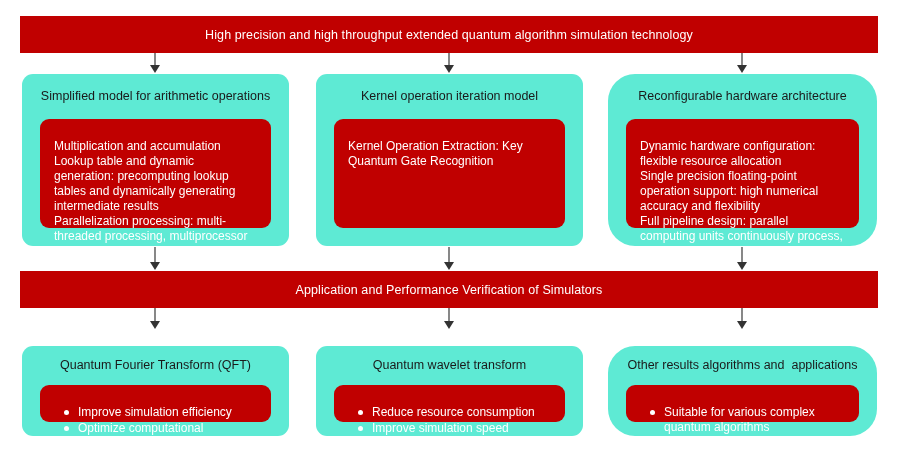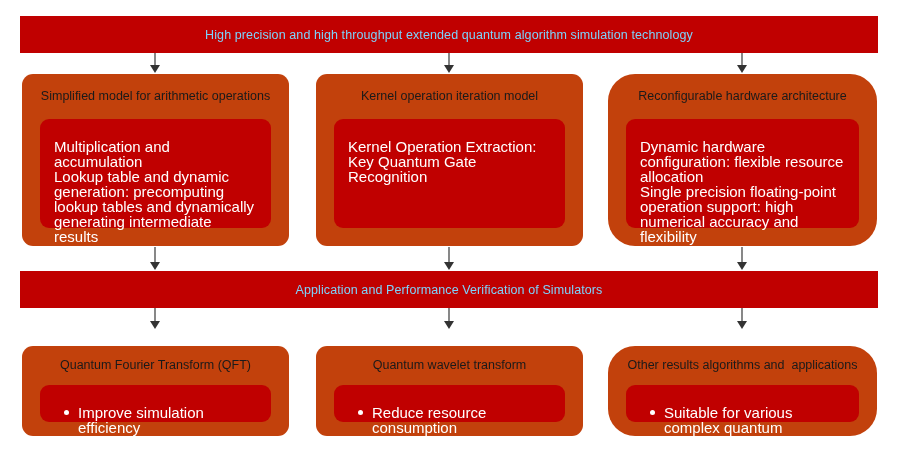--- a/index.html
+++ b/index.html
@@ -17,56 +17,56 @@
   .canvas {
     position: absolute;
     left: 0; top: 0;
     width: 900px; height: 449px;
   }
 
   
   .banner {
     position: absolute;
     background: #c00000;
-    color: #7dd3fc;
+    color: #ffffff;
     display: flex;
     align-items: center;
     justify-content: center;
     font-size: 12.5px;
     letter-spacing: .1px;
   }
   #banner-top {
     left: 20px; top: 16px;
     width: 858px; height: 37px;
   }
   #banner-mid {
     left: 20px; top: 271px;
     width: 858px; height: 37px;
   }
 
   
   .card {
     position: absolute;
-    background: #c2410c;
+    background: #5eead4;
     border-radius: 11px;
   }
   .card-title {
     position: absolute;
     left: 0; right: 0;
     text-align: center;
     color: #1a1a1a;
     font-size: 12.5px;
     white-space: pre;
   }
   .card-body {
     position: absolute;
     background: #c00000;
     border-radius: 9px;
     color: #ffffff;
-    font-size: 15px;
+    font-size: 12px;
     line-height: 15px;
     box-sizing: border-box;
   }
 
   
   .row-top { top: 74px; height: 172px; }
   .row-top .card-title { top: 15px; }
   .row-top .card-body {
     left: 18px; right: 18px;
     top: 45px; bottom: 18px;

